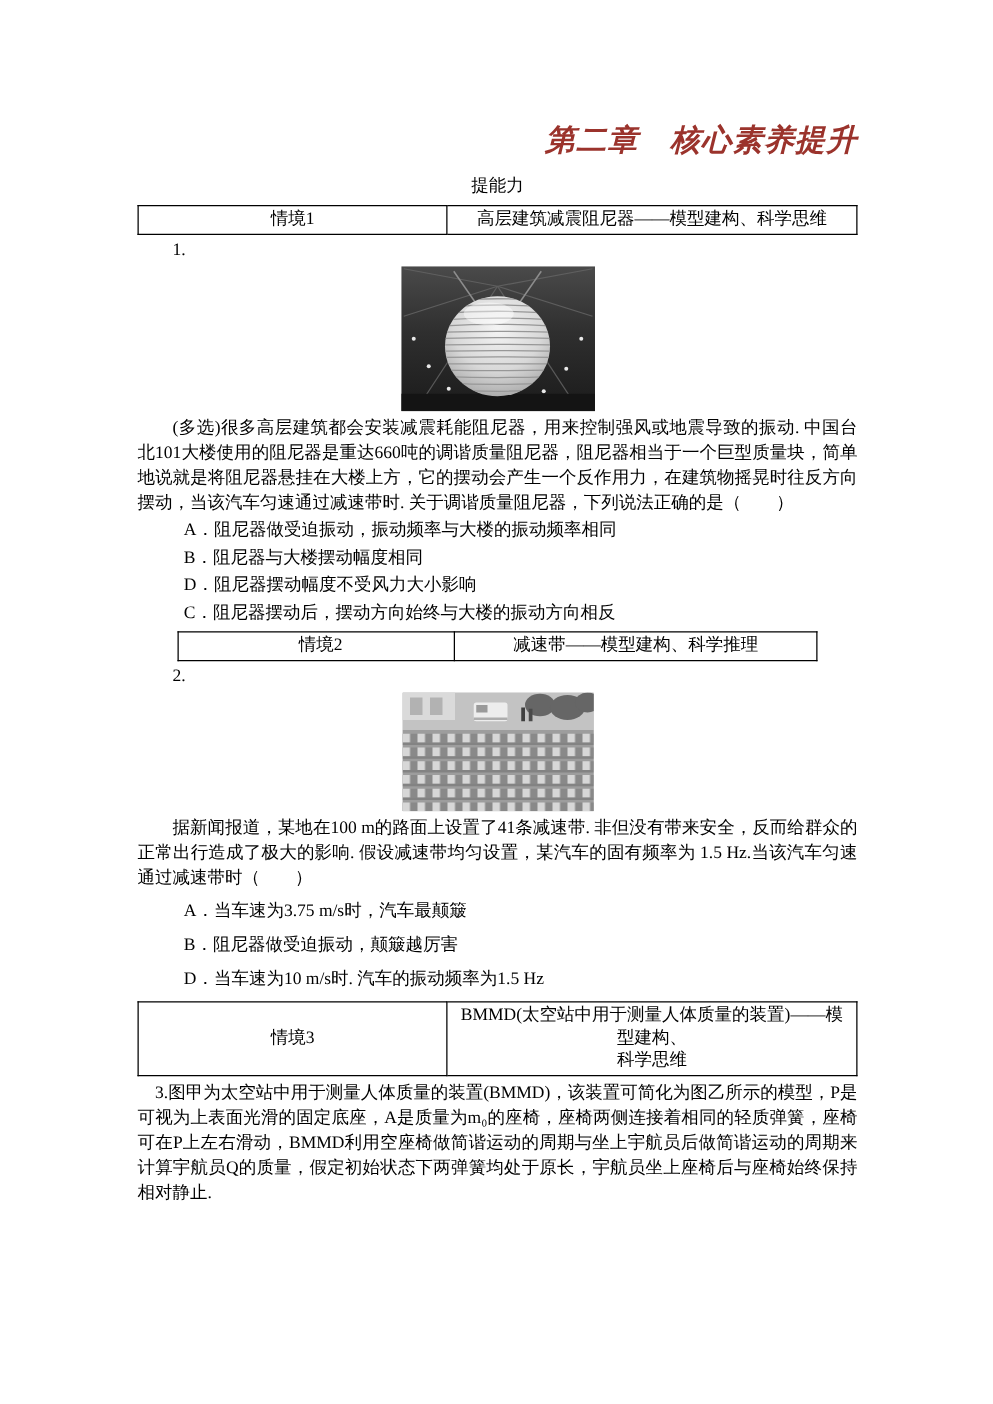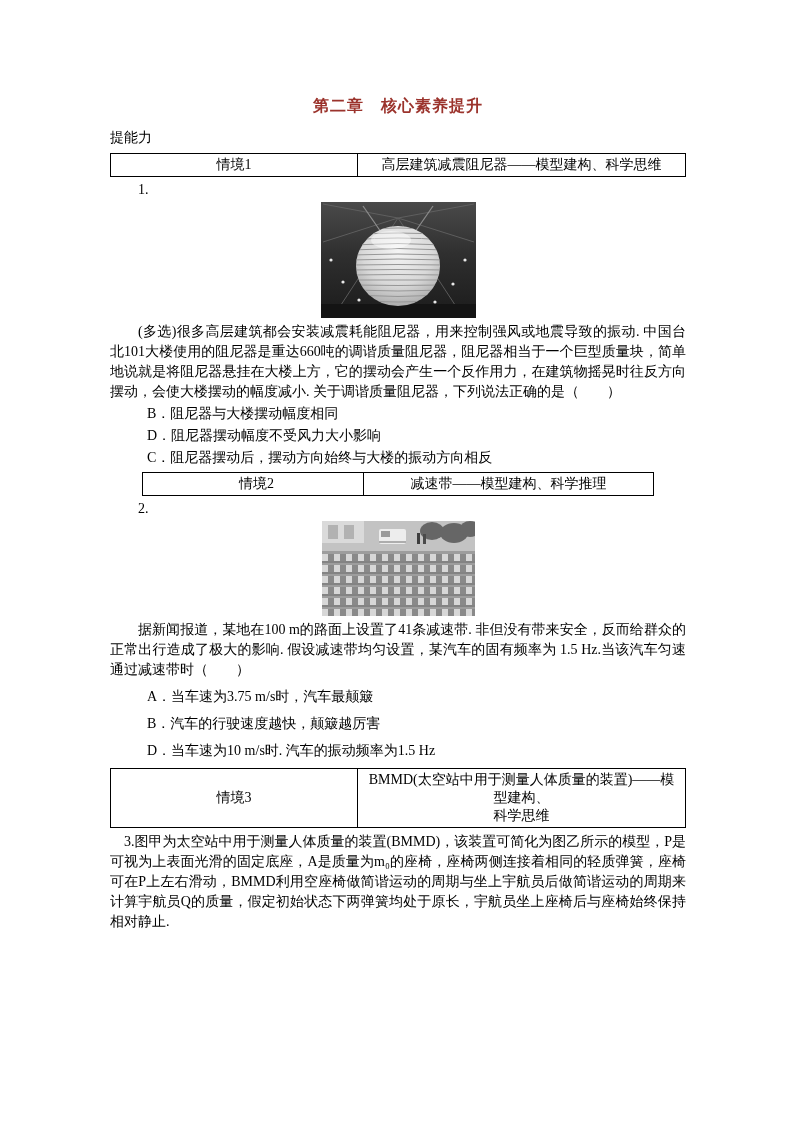--- a/index.html
+++ b/index.html
@@ -10,25 +10,25 @@
   }
   .page{
     position:relative;box-sizing:border-box;
     width:794px;height:1123px;
     padding:96px 108px 40px 110px;
     overflow:hidden;
   }
   .title{
     margin:0 0 12px 0;
     font-family:"Liberation Sans","DejaVu Sans",sans-serif;
-    font-weight:bold;font-size:16px;letter-spacing:1px;
-    text-align:center;color:var(--accent,#9b332c);
+    font-weight:bold;font-size:24px;letter-spacing:1px;
+    text-align:right;color:var(--accent,#9b332c);font-style:italic;
   }
   .section-label{
-    font-size:14px;margin:0 0 6px 0;
+    text-align:center;font-size:14px;margin:0 0 6px 0;
     font-family:"Liberation Sans","DejaVu Sans",sans-serif;
   }
   table.scenario{border-collapse:collapse;table-layout:fixed;margin:0 auto;}
   table.scenario td{
     border:1px solid #000;text-align:center;vertical-align:middle;
     font-size:14px;padding:2px 4px;line-height:18px;
   }
   .t-full{width:576px;}
   .t-full td.cell-left{width:238px;}
   .t-mid{width:512px;}
@@ -122,23 +122,24 @@
         <path d="M30 78 Q77 78 124 78"></path>
           <path d="M30 83 Q77 84 124 83"></path>
         <path d="M30 88 Q77 90 124 88"></path>
           <path d="M30 93 Q77 96 124 93"></path>
         <path d="M30 98 Q77 102 124 98"></path>
       </g>
       <ellipse cx="70" cy="38" rx="20" ry="9" fill="#ffffff" opacity="0.45"></ellipse>
     </svg>
   </div>
 
-  <p class="para">(多选)很多高层建筑都会安装减震耗能阻尼器，用来控制强风或地震导致的振动. 中国台北101大楼使用的阻尼器是重达660吨的调谐质量阻尼器，阻尼器相当于一个巨型质量块，简单地说就是将阻尼器悬挂在大楼上方，它的摆动会产生一个反作用力，在建筑物摇晃时往反方向摆动，会使大楼摆动的幅度减小. 关于调谐质量阻尼器，下列说法正确的是（　　）</p>
+  <p class="para">(多选)很多高层建筑都会安装减震耗能阻尼器，用来控制强风或地震导致的振动. 中国台北101大楼使用的阻尼器是重达660吨的调谐质量阻尼器，阻尼器相当于一个巨型质量块，简单地说就是将阻尼器悬挂在大楼上方，它的摆动会产生一个反作用力，在建筑物摇晃时往反方向摆动，当该汽车匀速通过减速带时. 关于调谐质量阻尼器，下列说法正确的是（　　）</p>
 
   <div class="options">
+    <div class="opt">A．阻尼器做受迫振动，振动频率与大楼的振动频率相同</div>
     <div class="opt">B．阻尼器与大楼摆动幅度相同</div>
     <div class="opt">D．阻尼器摆动幅度不受风力大小影响</div>
     <div class="opt">C．阻尼器摆动后，摆动方向始终与大楼的振动方向相反</div>
   </div>
 
   <table class="scenario t-mid">
     <tbody>
         <tr>
       <td class="cell-left">情境2</td>
       <td class="cell-right">减速带——模型建构、科学推理</td>
@@ -188,21 +189,21 @@
           <rect y="73" width="153" height="2"></rect>
         <rect y="84" width="153" height="2"></rect>
       </g>
     </svg>
   </div>
 
   <p class="para">据新闻报道，某地在100 m的路面上设置了41条减速带. 非但没有带来安全，反而给群众的正常出行造成了极大的影响. 假设减速带均匀设置，某汽车的固有频率为 1.5 Hz.当该汽车匀速通过减速带时（　　）</p>
 
   <div class="options wide">
     <div class="opt">A．当车速为3.75 m/s时，汽车最颠簸</div>
-    <div class="opt">B．汽车的行驶速度越快，颠簸越厉害</div>
+    <div class="opt">B．阻尼器做受迫振动，颠簸越厉害</div>
     <div class="opt">D．当车速为10 m/s时. 汽车的振动频率为1.5 Hz</div>
   </div>
 
   <table class="scenario t-full t3">
     <tbody>
         <tr>
       <td class="cell-left">情境3</td>
       <td class="cell-right">
         <div>BMMD(太空站中用于测量人体质量的装置)——模型建构、</div>
         <div>科学思维</div>

